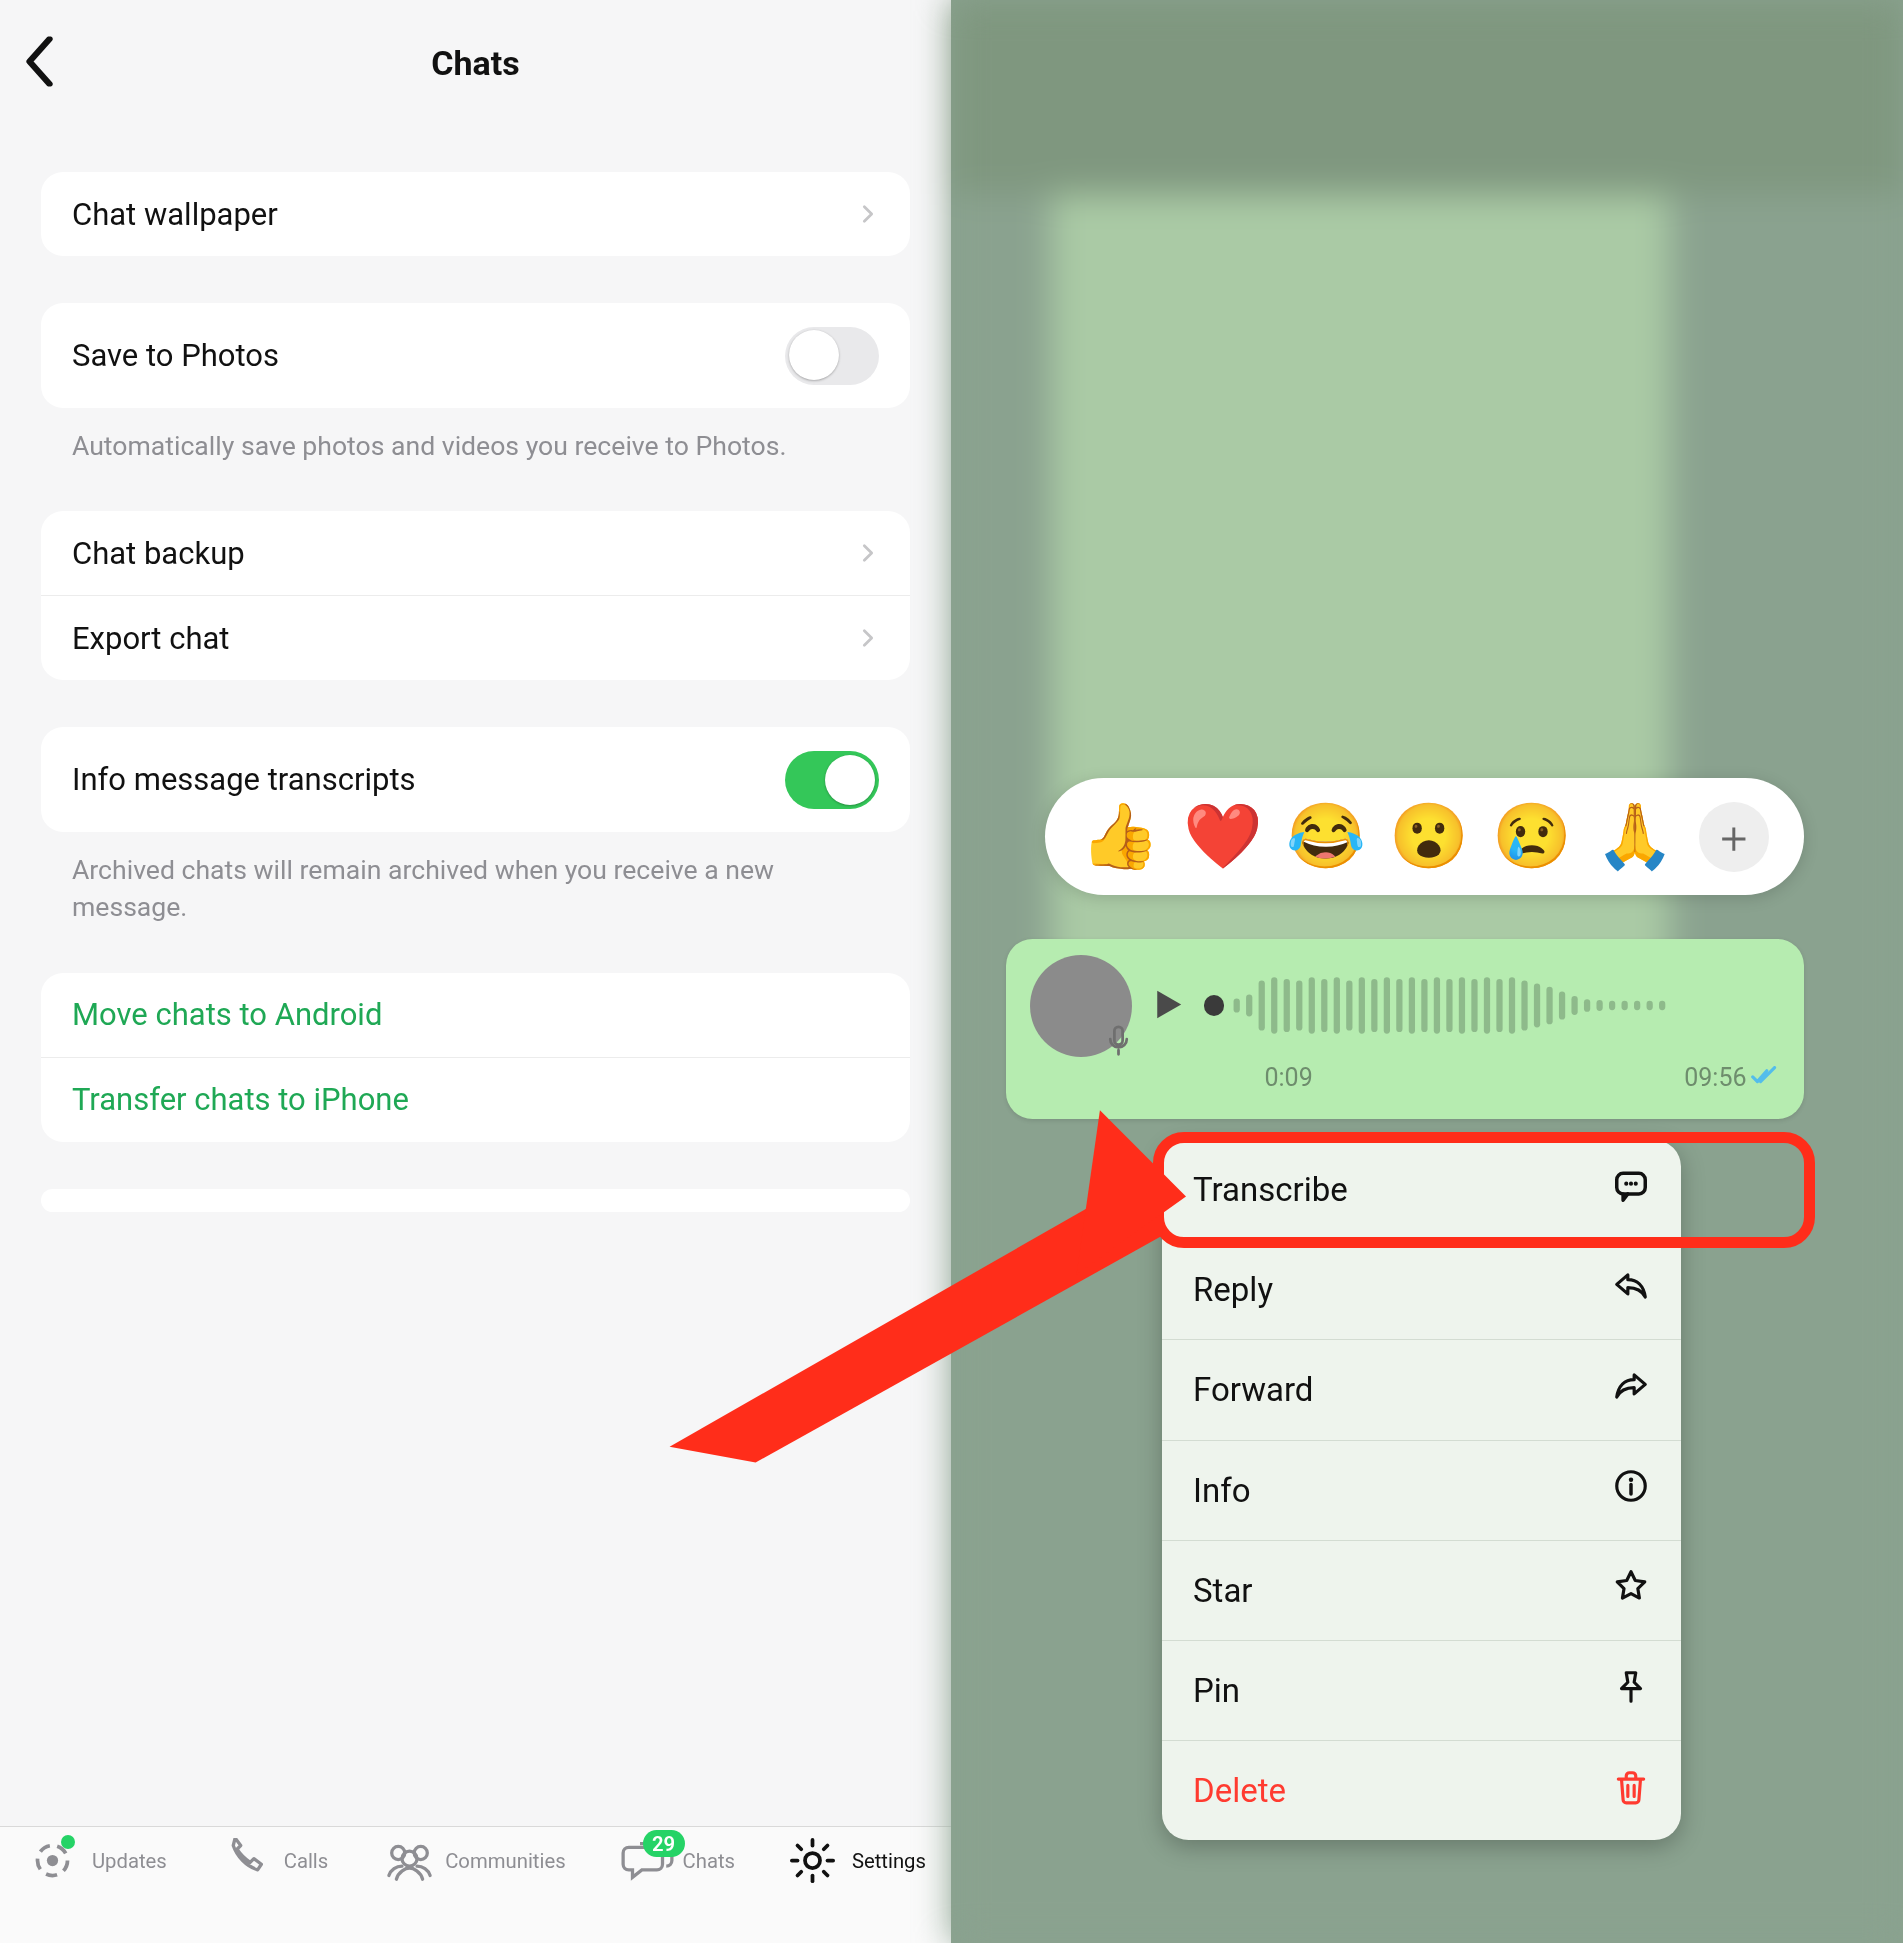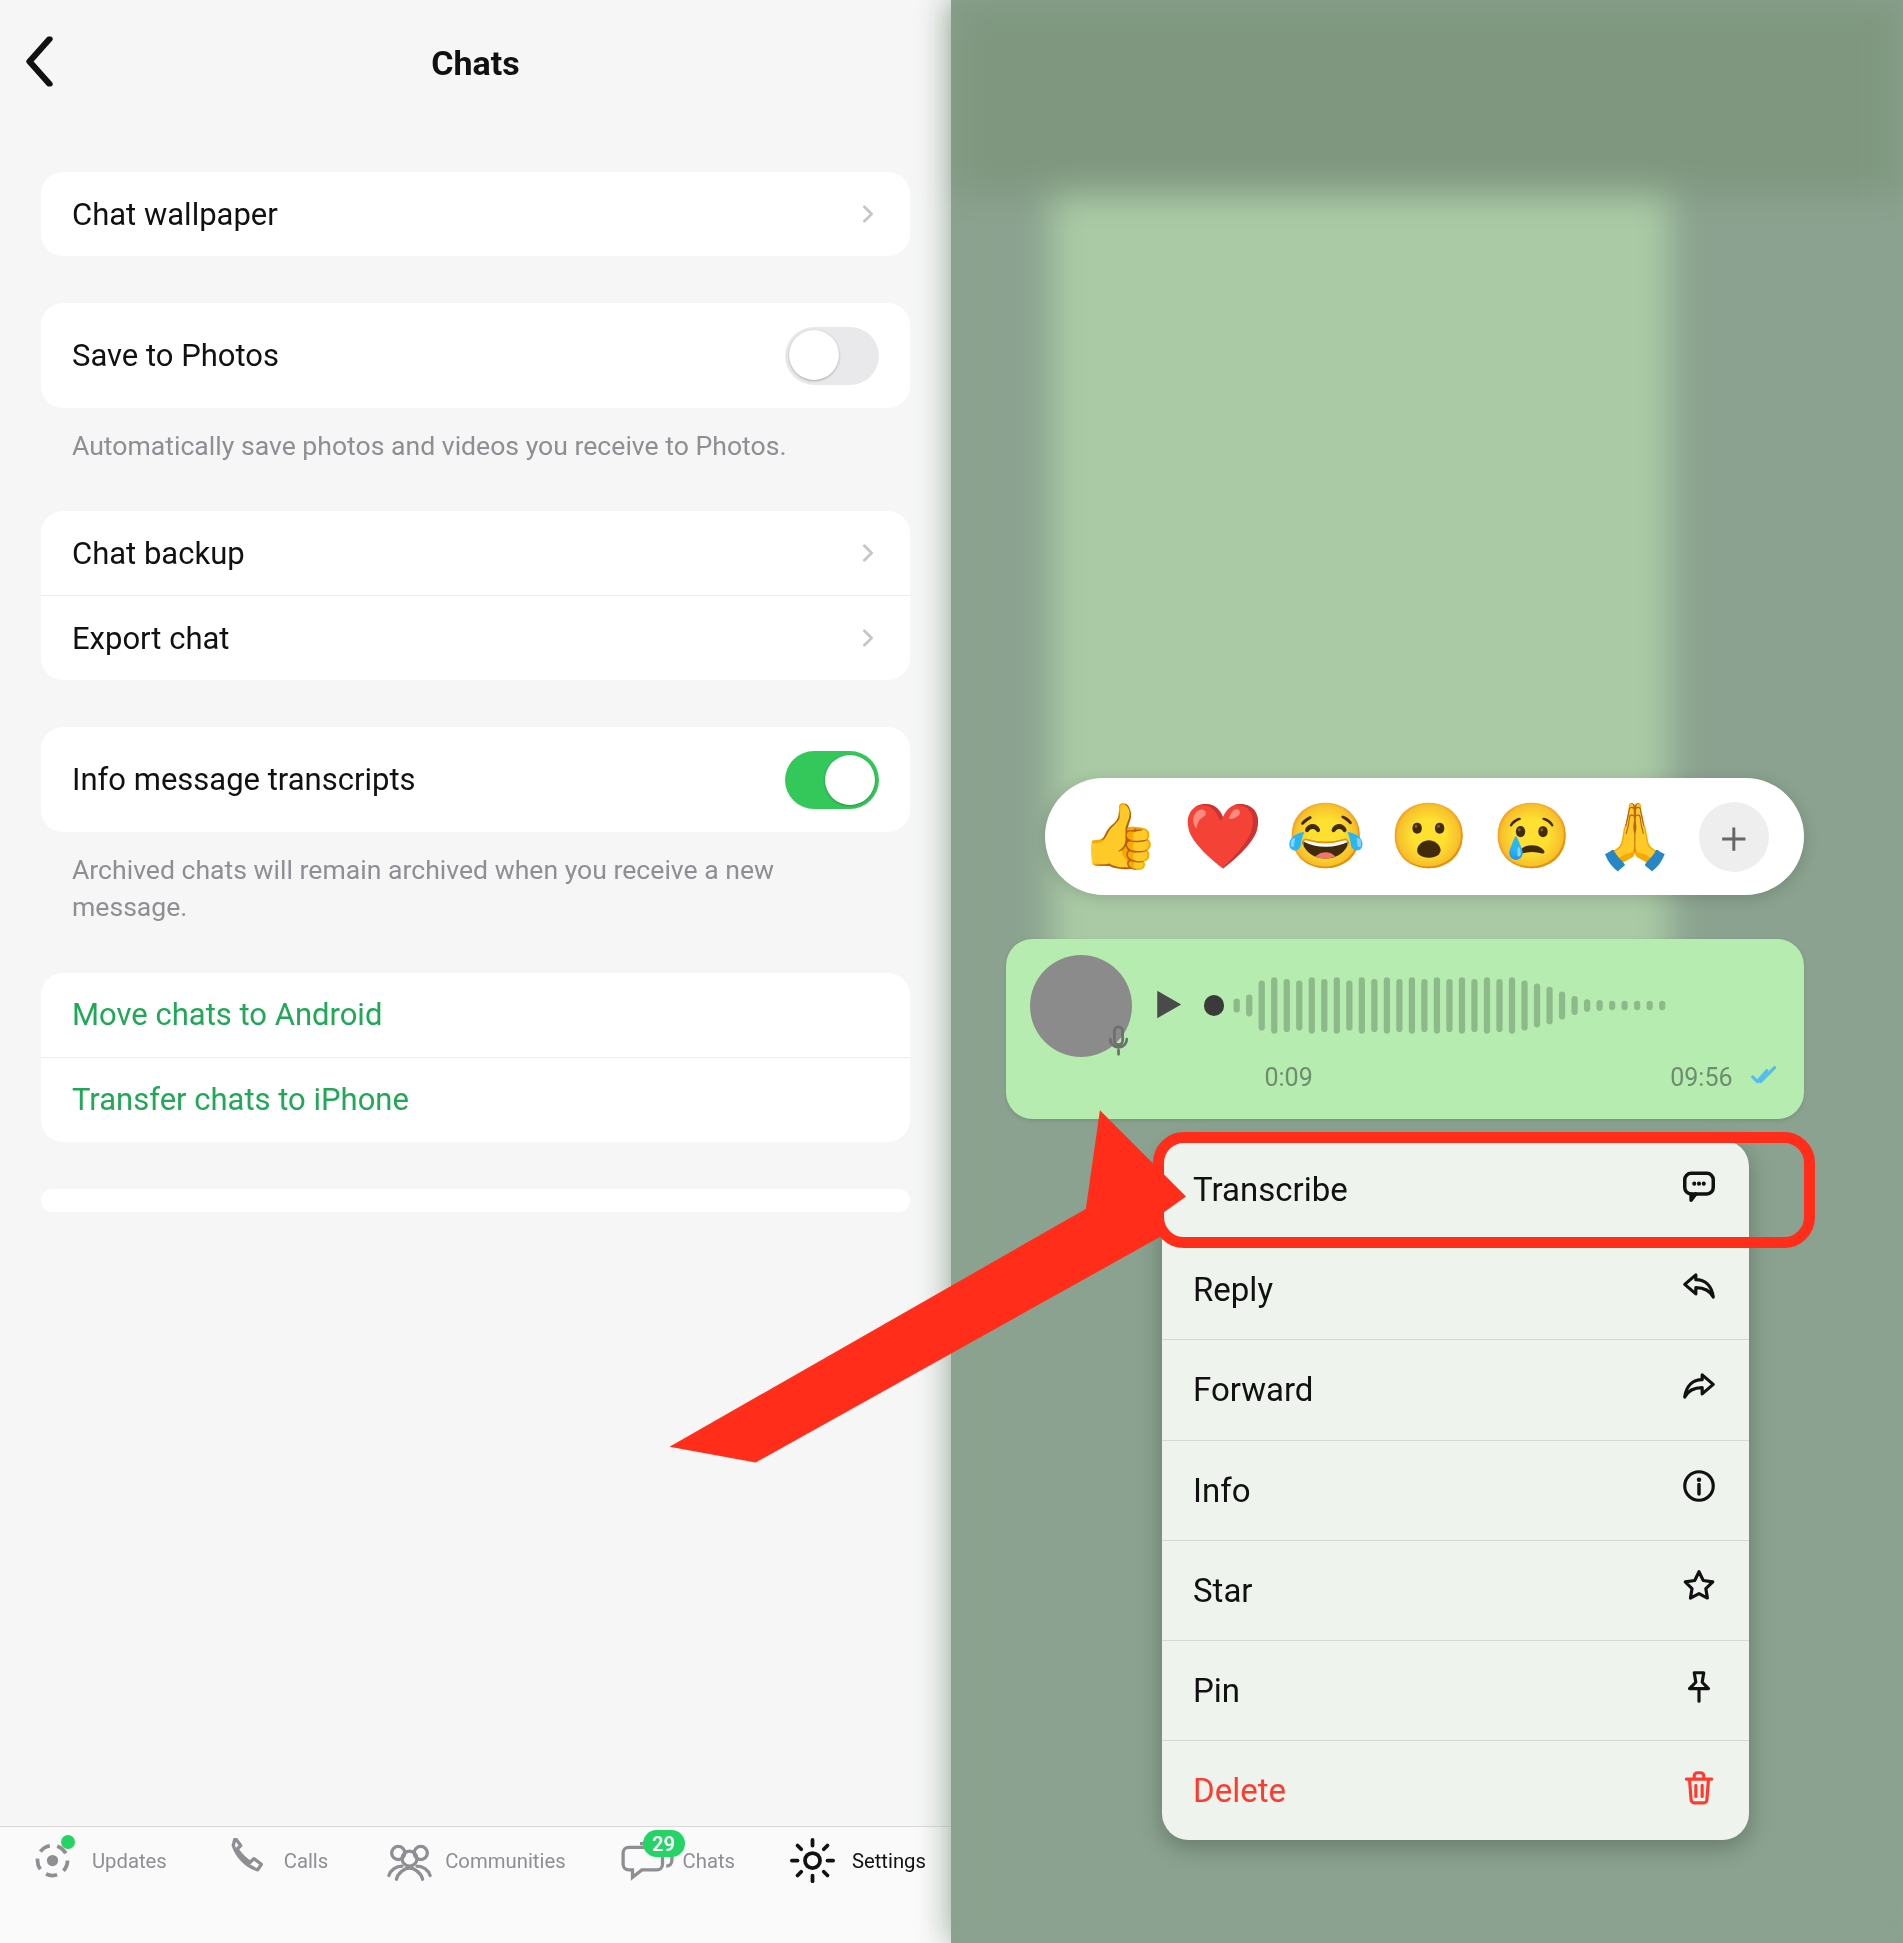--- a/index.html
+++ b/index.html
@@ -57,25 +57,25 @@
 
   
   .voice-bubble { position:absolute; left:55px; width:798px; top:939px; height:180px; background:#b6ecb0; border-radius:26.6px; padding:15.6px 23.5px 12.5px 23.5px; box-shadow:0 1.6px 4.7px rgba(0,0,0,.1); }
   .vb-top { display:flex; align-items:center; gap:15.6px; height:102px; }
   .vb-avatar { width:102px; height:102px; border-radius:50%; background:#8b8b8b; position:relative; }
   .vb-mic { position:absolute; right:-3.1px; bottom:-3.1px; color:#6f6f6f; }
   .vb-play { color:#4a4a4a; }
   .vb-track { flex:1; height:63px; position:relative; display:flex; align-items:center; }
   .vb-dot { width:20.3px; height:20.3px; border-radius:50%; background:#3a3a3a; }
   .vb-times { display:flex; justify-content:space-between; margin-top:6.3px; padding-left:235px; color:#6e8d6d; font-size:25px; }
-  .vb-times .r { display:flex; align-items:flex-start; gap:18px; }
+  .vb-times .r { display:flex; align-items:flex-start; gap:4px; }
   .ticks { color:#53bdeb; }
 
   
-  .menu { position:absolute; left:211px; width:587px; top:1140px; background:#eef4ed; border-radius:26.6px; overflow:hidden; box-shadow:0 6.3px 23.5px rgba(0,0,0,.25); }
+  .menu { position:absolute; left:211px; width:519px; top:1140px; background:#eef4ed; border-radius:26.6px; overflow:hidden; box-shadow:0 6.3px 23.5px rgba(0,0,0,.25); }
   .menu-row { display:flex; align-items:center; justify-content:space-between; padding:26.6px 31px; font-size:33px; color:#111; border-top:0.8px solid #d3dcd2; }
   .menu .menu-row:first-child { border-top:none; }
   .menu-row.danger { color:#ff3b30; }
   .menu-icon { color:#111; }
   .menu-row.danger .menu-icon { color:#ff3b30; }
 
   
   .hl { position:absolute; left:202px; top:1132px; width:662px; height:116px; border:11px solid #ff2d1a; border-radius:31px; pointer-events:none; }
   .arrow-svg { position:absolute; left:-391px; top:1079px; width:626px; height:407px; pointer-events:none; }
 </style>

